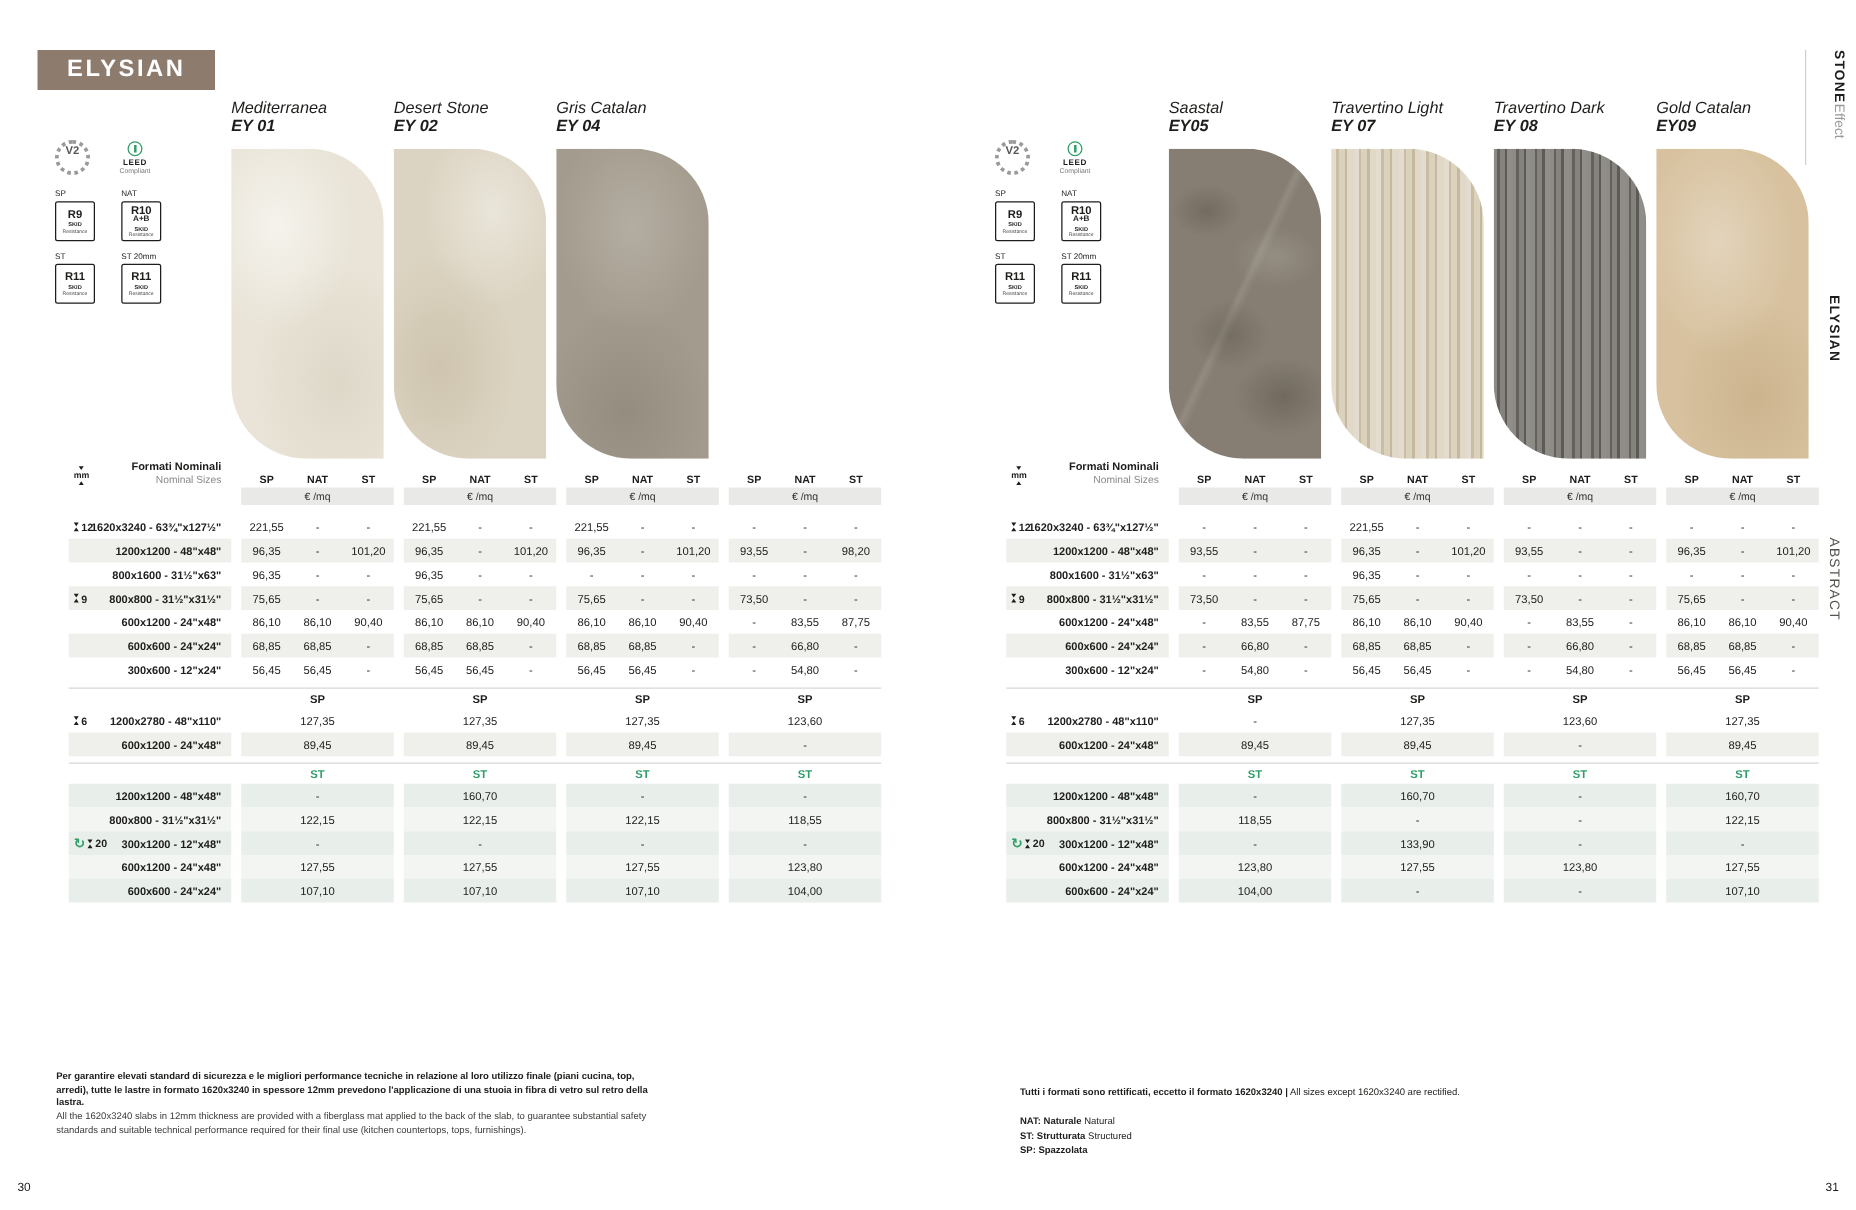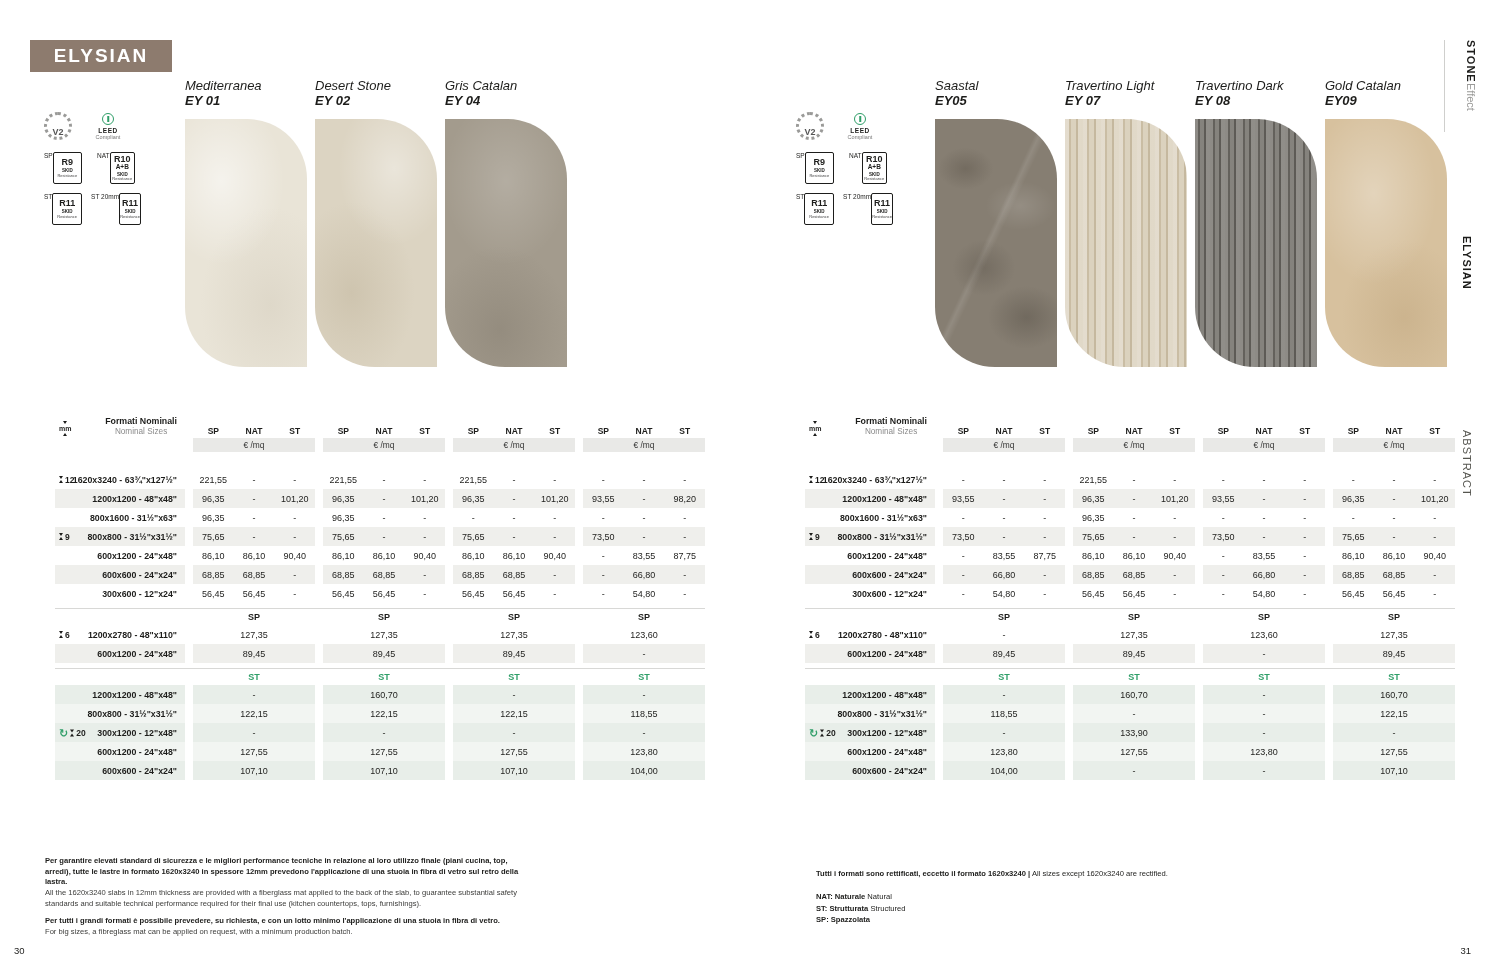--- a/index.html
+++ b/index.html
@@ -19,29 +19,29 @@
   #tab-stone .bold { font-weight:bold; font-size:11px; letter-spacing:1px; color:#1d1d1b; writing-mode:vertical-rl; }
   #tab-stone .light { font-size:11px; color:#9a9a98; writing-mode:vertical-rl; margin-left:2px; }
   #tab-elysian { right:12px; top:236px; font-weight:bold; font-size:11px; letter-spacing:1px; color:#1d1d1b; }
   #tab-abstract { right:12px; top:430px; font-size:11px; letter-spacing:1px; color:#55554f; }
 
   
   .badges { position:absolute; top:112px; width:140px; }
   #badges-left { left:44px; } #badges-right { left:796px; }
   .badge-row { display:flex; gap:16px; align-items:flex-start; margin-bottom:12px; }
   .v2-badge { width:28px; height:28px; border-radius:50%; border:3px dotted #9a9a98;
-              display:flex; align-items:flex-end; justify-content:center;
+              display:flex; align-items:flex-start; justify-content:center;
               font-size:9px; font-weight:bold; color:#555; }
   .leed-badge { display:flex; flex-direction:column; align-items:center; width:40px; padding-top:1px; }
   .leed-icon { width:12px; height:12px; border-radius:50%; border:1.5px solid #2f9e68; position:relative; margin-bottom:2px; }
   .leed-icon::after { content:""; position:absolute; left:50%; top:2px; bottom:2px; width:1.5px; background:#2f9e68; transform:translateX(-50%); }
   .leed-t { font-size:6.5px; font-weight:bold; letter-spacing:.5px; }
   .leed-s { font-size:5.5px; color:#777; }
   .skid-grid { display:flex; gap:15px; margin-bottom:9px; }
-  .skid-col { display:flex; flex-direction:row; width:38px;justify-content:center; }
+  .skid-col { display:flex; flex-direction:column; width:38px; }
   .skid-lab { font-size:6.5px; margin-bottom:2px; white-space:nowrap; }
   .skid-box { width:32px; height:32px; border:1.5px solid #1d1d1b; border-radius:2px;
               display:flex; flex-direction:column; align-items:center; justify-content:center; line-height:1; }
   .skid-box b { font-size:9px; }
   .skid-box .r2 { font-size:6.5px; }
   .skid-sub { margin-top:2px; display:flex; flex-direction:column; align-items:center; line-height:1; }
   .skid-sub .s1 { font-size:4.5px; font-weight:bold; }
   .skid-sub .s2 { font-size:4px; color:#444; }
 
   
@@ -64,25 +64,25 @@
   .ptable { position:absolute; top:368px; width:650px; }
   #table-left { left:55px; } #table-right { left:805px; }
   .trow { display:flex; gap:8px; min-height:19px; align-items:stretch; }
   .lcell { width:130px; display:flex; align-items:center; justify-content:flex-end;
            padding-right:8px; position:relative; font-weight:bold; font-size:8.8px; white-space:nowrap; }
   .grp { width:122px; display:flex; align-items:center; }
   .vcell { flex:1; text-align:center; font-size:9px; }
   .thead { min-height:22px; align-items:flex-end; padding-bottom:2px; }
   .thead .hb { font-weight:bold; font-size:8.5px; }
   .hlab { align-items:flex-end; }
-  .flab { display:flex; flex-direction:column; align-items:center; line-height:1.2;margin-top:48px; }
+  .flab { display:flex; flex-direction:column; align-items:flex-end; line-height:1.2; }
   .flab b { font-size:8.8px; }
   .flab .gray { color:#8a8a8a; font-weight:normal; font-size:8.2px; }
   .mm-mark { position:absolute; left:4px; bottom:0; display:flex; flex-direction:column; align-items:center; gap:1px; font-size:7px; font-weight:bold; }
-  .teuro { min-height:14px; margin-bottom:18px; }
+  .teuro { min-height:14px; margin-bottom:8px; }
   .grp.euro { justify-content:center; background:#e9e9e7; font-size:8.4px; color:#333; font-weight:normal; }
   .trow.shade .lcell, .trow.shade .grp { background:#efefec; }
   .sect { min-height:17px; border-top:1px solid #d8d8d6; margin-top:5px; align-items:center; }
   .sect .grp { justify-content:center; font-weight:bold; font-size:9px; }
   .sect .grp.green { color:#2f9e68; }
   .trow.st-a .lcell, .trow.st-a .grp { background:#e8eee9; }
   .trow.st-b .lcell, .trow.st-b .grp { background:#f2f5f2; }
   .tmark { position:absolute; left:4px; top:50%; transform:translateY(-50%);
            display:flex; align-items:center; gap:2px; font-weight:bold; }
   .tnum { font-size:8.5px; }
@@ -1027,22 +1027,20 @@
       </div>
       <div class="grp">
         <span class="vcell">107,10</span>
       </div>
     </div>
   </div>
 
 <div class="foot-left">
   <p><b>Per garantire elevati standard di sicurezza e le migliori performance tecniche in relazione al loro utilizzo finale (piani cucina, top, arredi), tutte le lastre in formato 1620x3240 in spessore 12mm prevedono l'applicazione di una stuoia in fibra di vetro sul retro della lastra.</b><br>
   <span class="fen">All the 1620x3240 slabs in 12mm thickness are provided with a fiberglass mat applied to the back of the slab, to guarantee substantial safety standards and suitable technical performance required for their final use (kitchen countertops, tops, furnishings).</span></p>
-  <p><b>Per tutti i grandi formati è possibile prevedere, su richiesta, e con un lotto minimo l'applicazione di una stuoia in fibra di vetro.</b><br>
-  <span class="fen">For big sizes, a fibreglass mat can be applied on request, with a minimum production batch.</span></p>
 </div>
 
 <div class="foot-right">
   <p><b>Tutti i formati sono rettificati, eccetto il formato 1620x3240 |</b>
   <span>All sizes except 1620x3240 are rectified.</span></p>
   <div class="legend">
     <p><b>NAT: Naturale</b> <span>Natural</span></p>
     <p><b>ST: Strutturata</b> <span>Structured</span></p>
     <p><b>SP: Spazzolata</b></p>
   </div>

